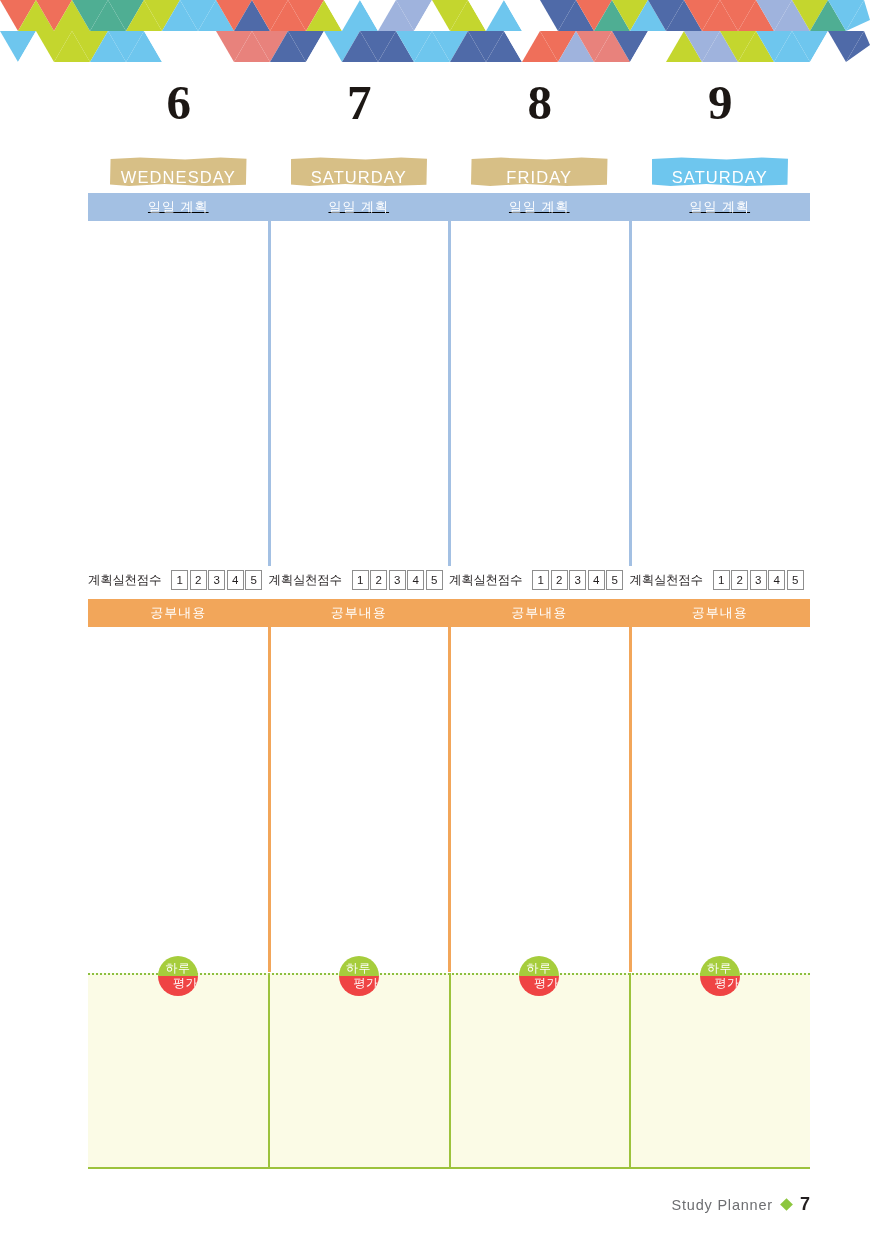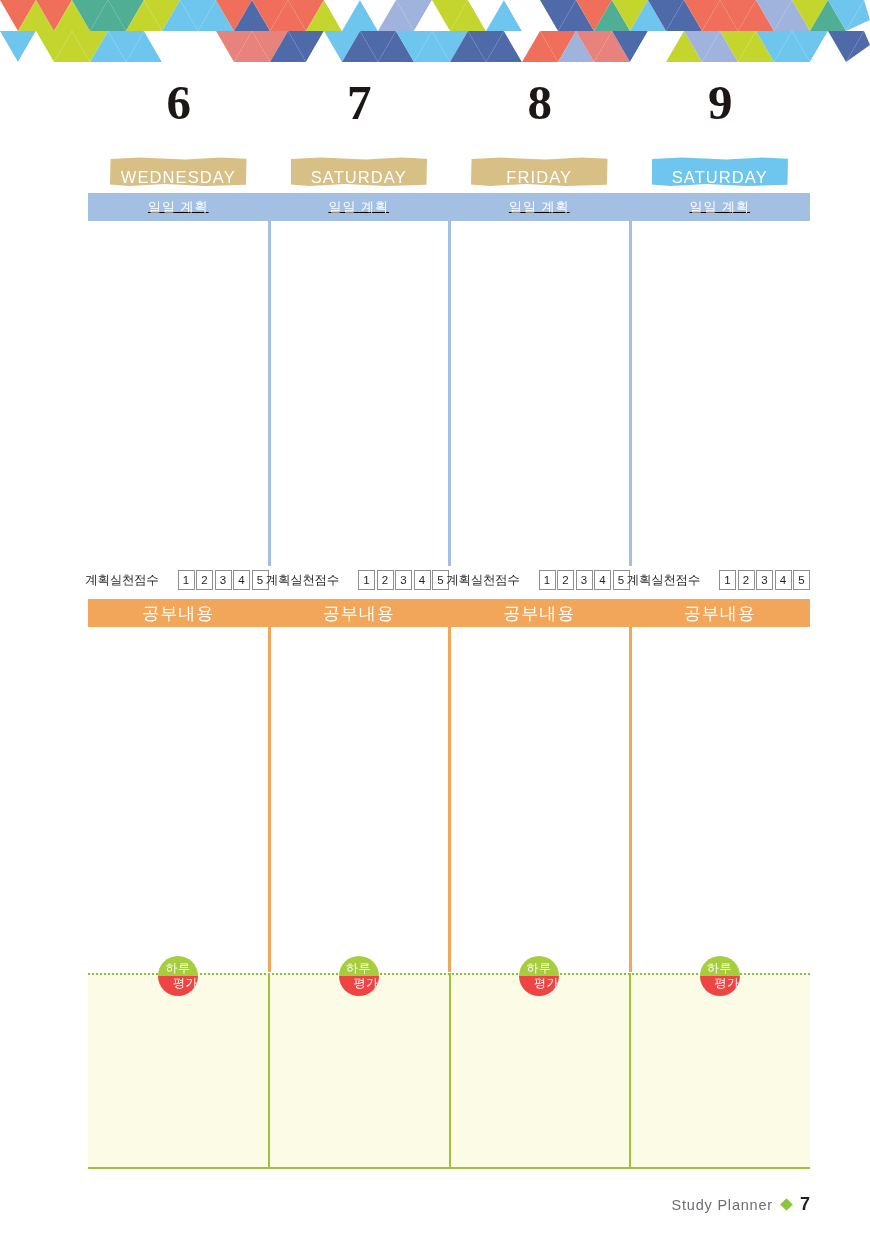--- a/index.html
+++ b/index.html
@@ -119,22 +119,22 @@
   }
 
   
   .score-row {
     position: absolute;
     top: 569px;
     height: 22px;
     width: 100%;
     display: flex;
     align-items: center;
-    justify-content: flex-end;
-    gap: 19px;
+    justify-content: flex-start;
+    gap: 10px;
   }
   .score-label {
     font-size: 12.5px;
     color: #231f20;
     letter-spacing: -0.3px;
     white-space: nowrap;
   }
   .score-boxes {
     display: flex;
     gap: 1.5px;
@@ -159,21 +159,21 @@
     top: 599px;
     height: 28px;
     width: 100%;
     background: #f2a65a;
     display: flex;
     align-items: center;
     justify-content: center;
   }
   .study-band-label {
     color: #ffffff;
-    font-size: 17px;
+    font-size: 13px;
     letter-spacing: 1px;
   }
   .study-divider {
     position: absolute;
     top: 627px;
     width: 3px;
     height: 345px;
     background: #f2a65a;
   }
 

